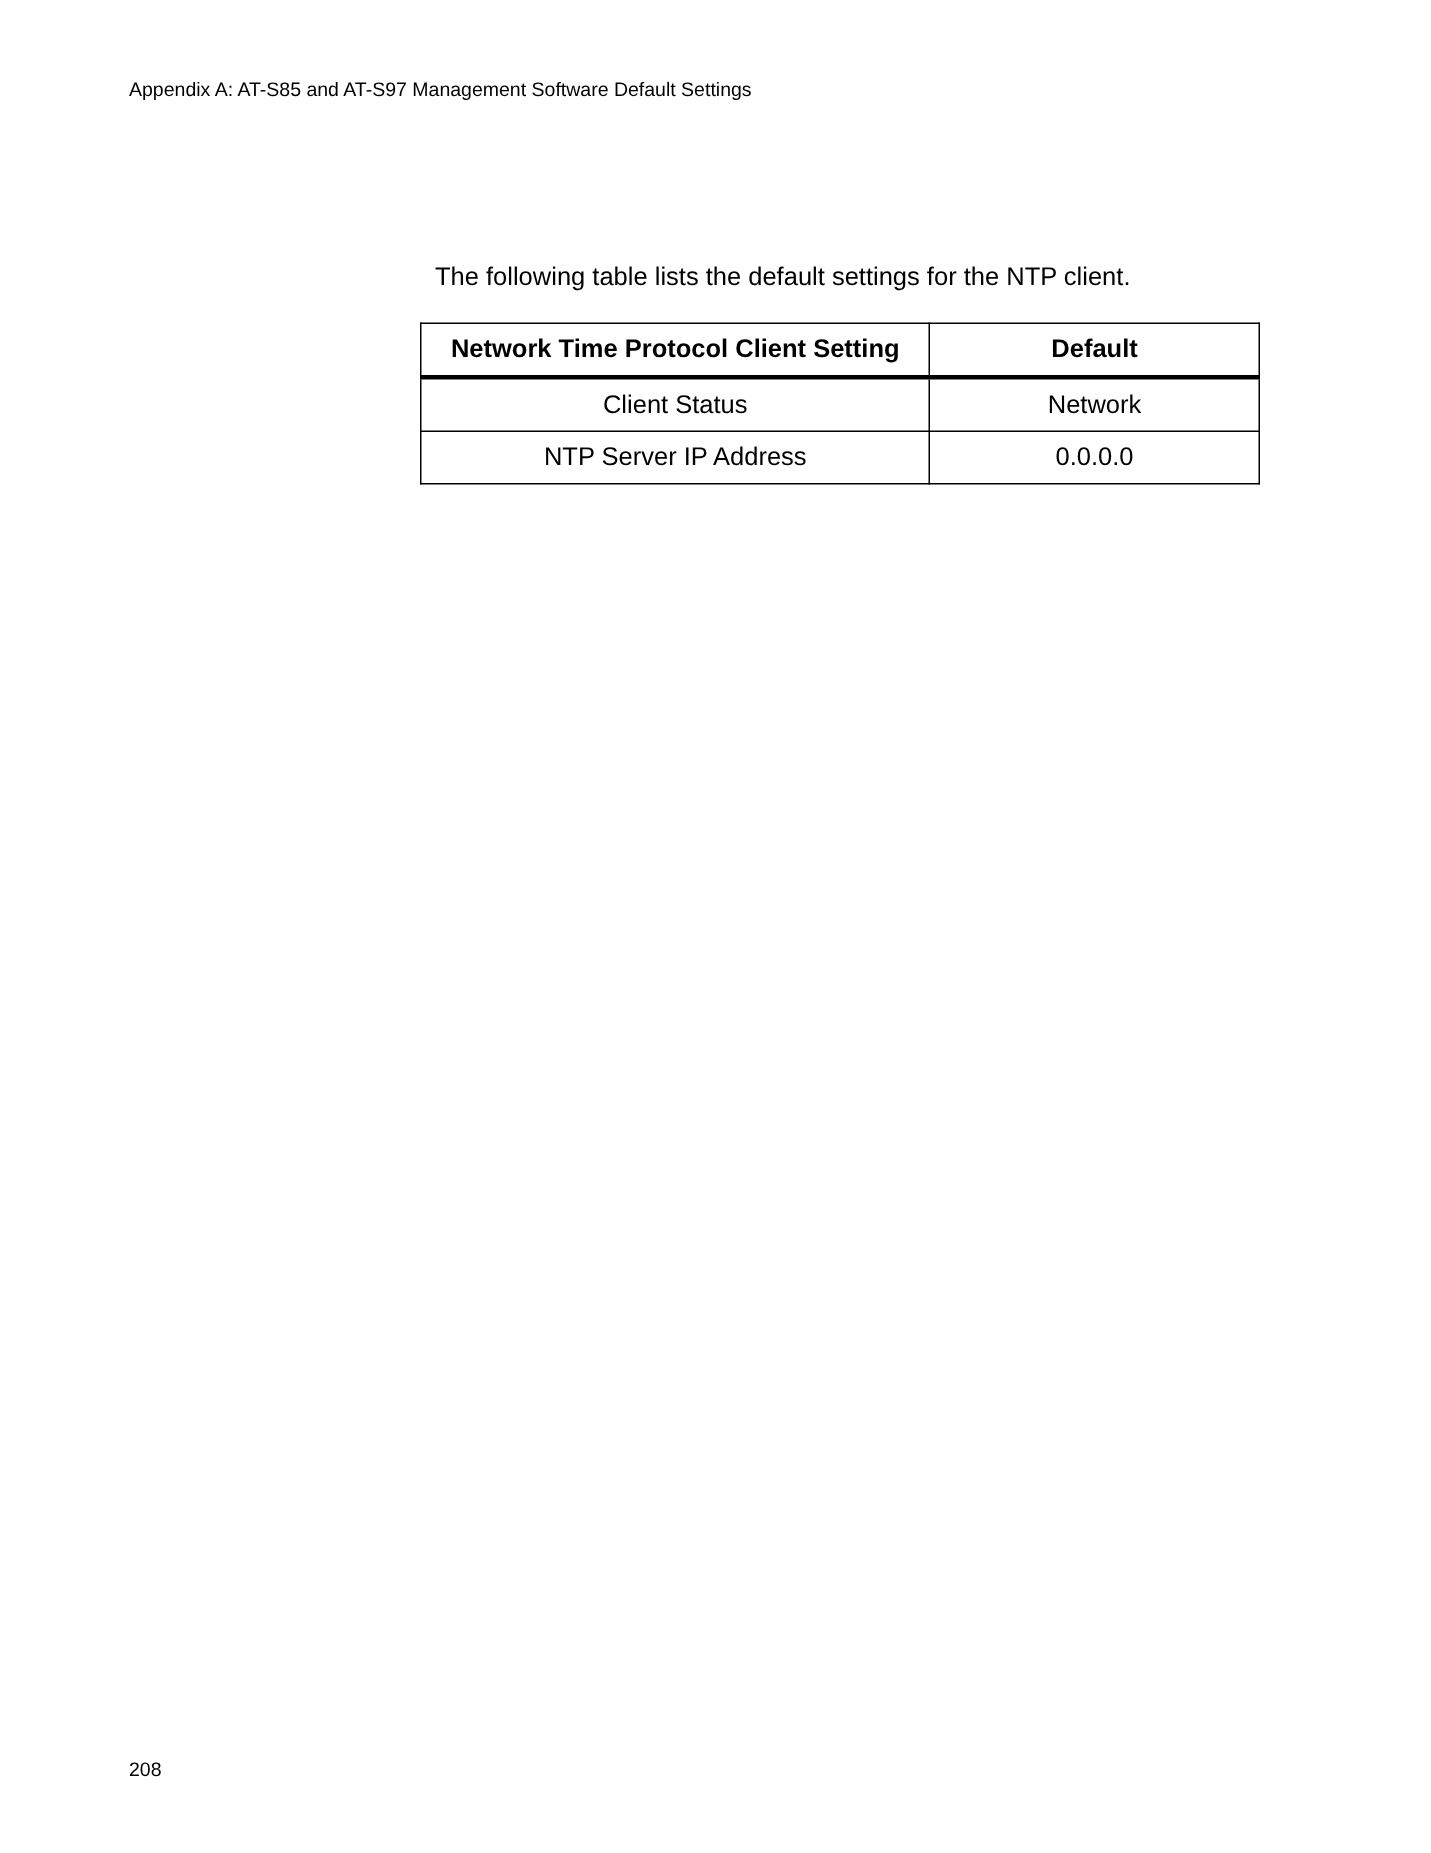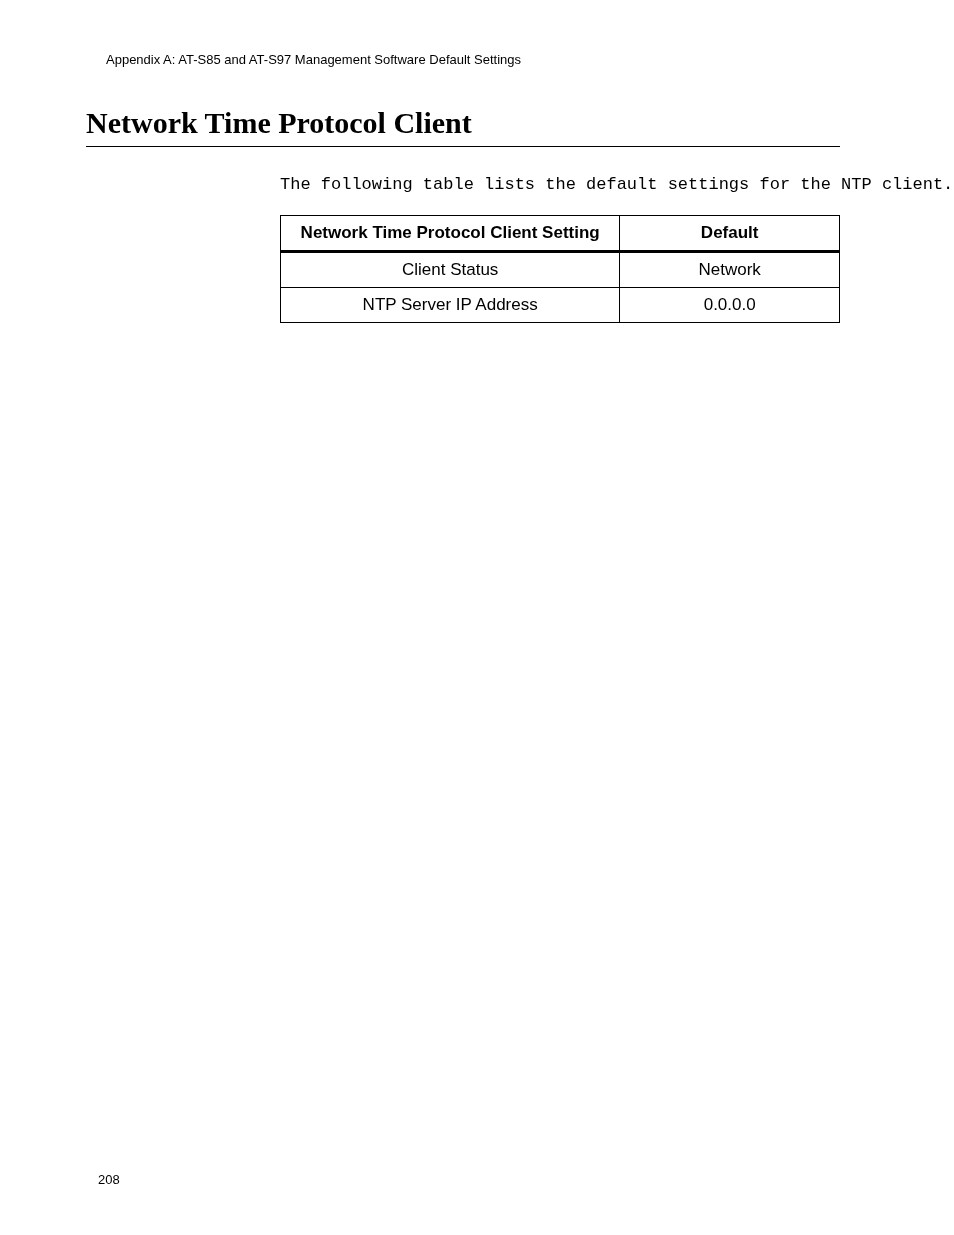--- a/index.html
+++ b/index.html
@@ -16,39 +16,37 @@
     position: relative;
     width: 954px;
     height: 1235px;
   }
   .running-header {
     position: absolute;
     top: 52px;
     left: 86px;
     font-size: 13px;
     color: #000;
-    margin-left: 20px;
   }
   .section-title {
     position: absolute;
     top: 106px;
     left: 86px;
     width: 754px;
     font-family: "Times New Roman", Times, serif;
     font-size: 30px;
     font-weight: bold;
     padding-bottom: 6px;
     border-bottom: 1.5px solid #000;
   }
   .intro-text {
     position: absolute;
     top: 175px;
-    left: 280px;
+    left: 290px;
     font-size: 17px;
-    font-family: Liberation Mono, monospace;
   }
   .settings-table {
     position: absolute;
     top: 215px;
     left: 280px;
     border-collapse: collapse;
     width: 560px;
   }
   .settings-table th,
   .settings-table td {
@@ -65,31 +63,29 @@
   .settings-table thead tr th {
     border-bottom: 3px solid #000;
   }
   .settings-table .col-setting { width: 340px; }
   .settings-table .col-default { width: 220px; }
   .page-number {
     position: absolute;
     bottom: 48px;
     left: 86px;
     font-size: 13px;
-    margin-left: 12px;
   }
 </style>
 </head>
 <body>
 
 <div class="page">
 
   <div class="running-header">Appendix A: AT-S85 and AT-S97 Management Software Default Settings</div>
 
-  <div class="section-title">Network Time Protocol Client</div>
 
   <div class="intro-text">The following table lists the default settings for the NTP client.</div>
 
   <table class="settings-table">
     <colgroup>
       <col class="col-setting">
       <col class="col-default">
     </colgroup>
     <thead>
       <tr>

